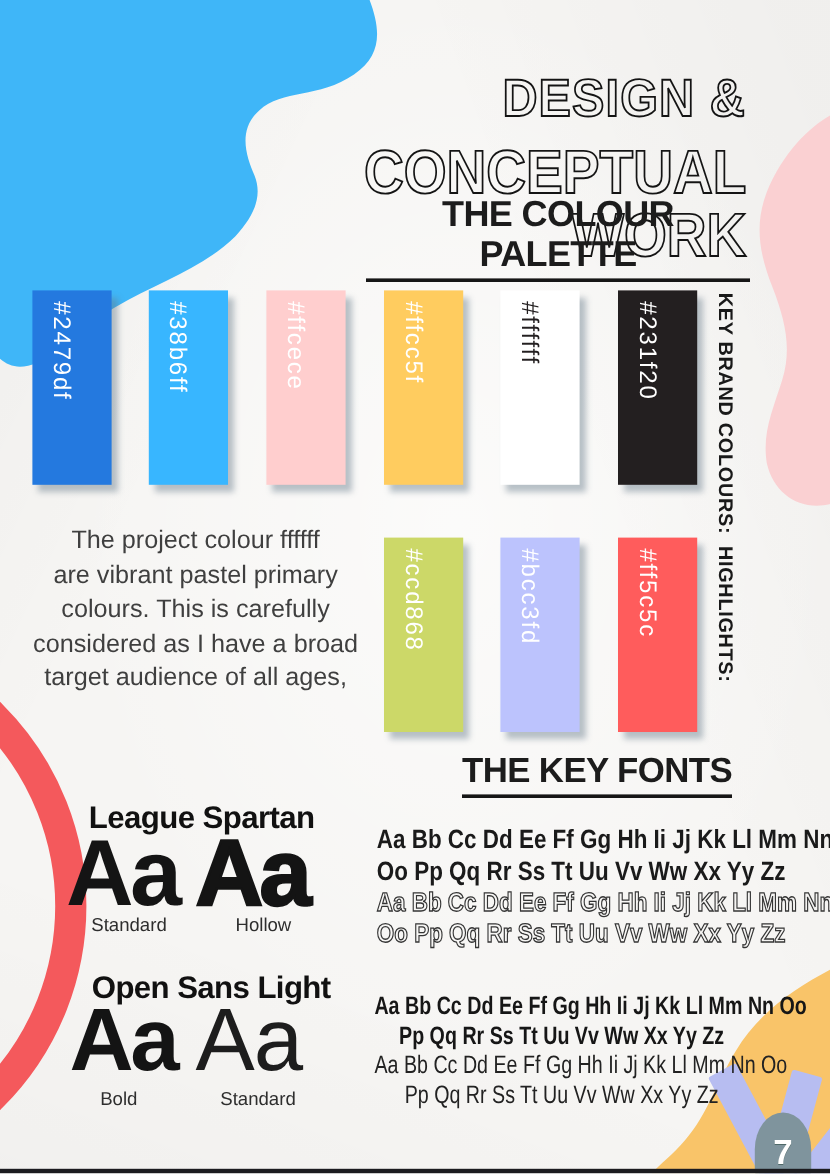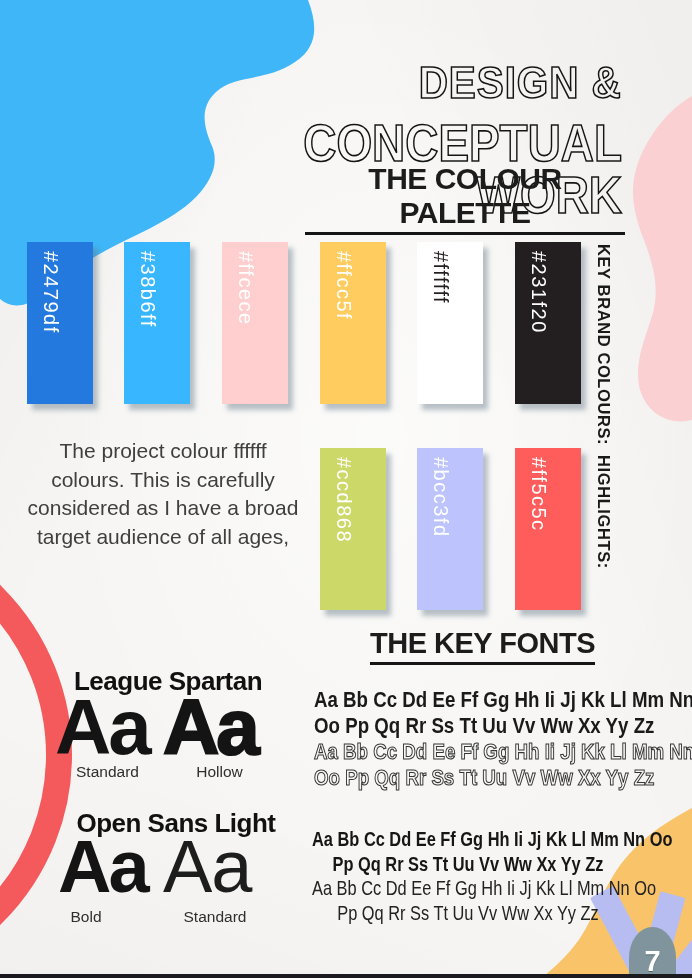--- a/index.html
+++ b/index.html
@@ -143,58 +143,59 @@
     <span class="swatch-label" style="color: rgb(35, 31, 32);">#ffffff</span>
   </div>
   <div class="swatch" style="left: 515px; top: 242px; background: rgb(35, 31, 32);">
     <span class="swatch-label" style="color: rgb(255, 255, 255);">#231f20</span>
   </div>
 
   <div class="side-label" style="left:594px;top:244px">KEY BRAND COLOURS:</div>
 
   <div class="abs para">
     <div>The project colour ffffff</div>
+    <div>are vibrant pastel primary</div>
     <div>colours. This is carefully</div>
     <div>considered as I have a broad</div>
     <div>target audience of all ages,</div>
   </div>
 
   <div class="swatch" style="left: 320px; top: 448px; background: rgb(204, 216, 104);">
     <span class="swatch-label" style="color: rgb(255, 255, 255);">#ccd868</span>
   </div>
   <div class="swatch" style="left: 417px; top: 448px; background: rgb(188, 195, 253);">
     <span class="swatch-label" style="color: rgb(255, 255, 255);">#bcc3fd</span>
   </div>
   <div class="swatch" style="left: 515px; top: 448px; background: rgb(255, 92, 92);">
     <span class="swatch-label" style="color: rgb(255, 255, 255);">#ff5c5c</span>
   </div>
 
   <div class="side-label" style="left:594px;top:455px">HIGHLIGHTS:</div>
 
-  <div class="abs" style="left:370px;top:627px;width:240px;text-align:left">
+  <div class="abs" style="left:370px;top:627px;width:240px;text-align:right">
     <span class="sec-heading underlined" style="font-size:29px">THE KEY FONTS</span>
   </div>
 
   <div class="abs font-name" style="left:62px;top:666px;width:212px">League Spartan</div>
   <div class="abs glyph" style="left:55px;top:688px;font-size:78px">Aa</div>
   <div class="abs glyph hollow hollow-thick" style="left:163px;top:688px;font-size:78px">Aa</div>
   <div class="abs style-label" style="left:60px;top:763px;width:95px">Standard</div>
   <div class="abs style-label" style="left:172px;top:763px;width:95px">Hollow</div>
 
   <div class="abs alpha league-alpha">
     <div class="b">Aa Bb Cc Dd Ee Ff Gg Hh Ii Jj Kk Ll Mm Nn</div>
     <div class="b">Oo Pp Qq Rr Ss Tt Uu Vv Ww Xx Yy Zz</div>
     <div class="h hollow hollow-thin">Aa Bb Cc Dd Ee Ff Gg Hh Ii Jj Kk Ll Mm Nn</div>
     <div class="h hollow hollow-thin">Oo Pp Qq Rr Ss Tt Uu Vv Ww Xx Yy Zz</div>
   </div>
 
   <div class="abs font-name" style="left:70px;top:808px;width:212px">Open Sans Light</div>
   <div class="abs glyph" style="left:58px;top:830px;font-size:74px;font-weight:800">Aa</div>
   <div class="abs glyph" style="left:163px;top:830px;font-size:74px;font-weight:400;letter-spacing:-1px;color:#1d1d1d">Aa</div>
-  <div class="abs style-label" style="left:51px;top:908px;width:70px">Bold</div>
+  <div class="abs style-label" style="left:64px;top:908px;width:70px">Bold</div>
   <div class="abs style-label" style="left:170px;top:908px;width:90px">Standard</div>
 
   <div class="abs alpha open-alpha">
     <div class="b">Aa Bb Cc Dd Ee Ff Gg Hh Ii Jj Kk Ll Mm Nn Oo</div>
     <div class="b">Pp Qq Rr Ss Tt Uu Vv Ww Xx Yy Zz</div>
     <div class="r">Aa Bb Cc Dd Ee Ff Gg Hh Ii Jj Kk Ll Mm Nn Oo</div>
     <div class="r">Pp Qq Rr Ss Tt Uu Vv Ww Xx Yy Zz</div>
   </div>
 </div>
 

